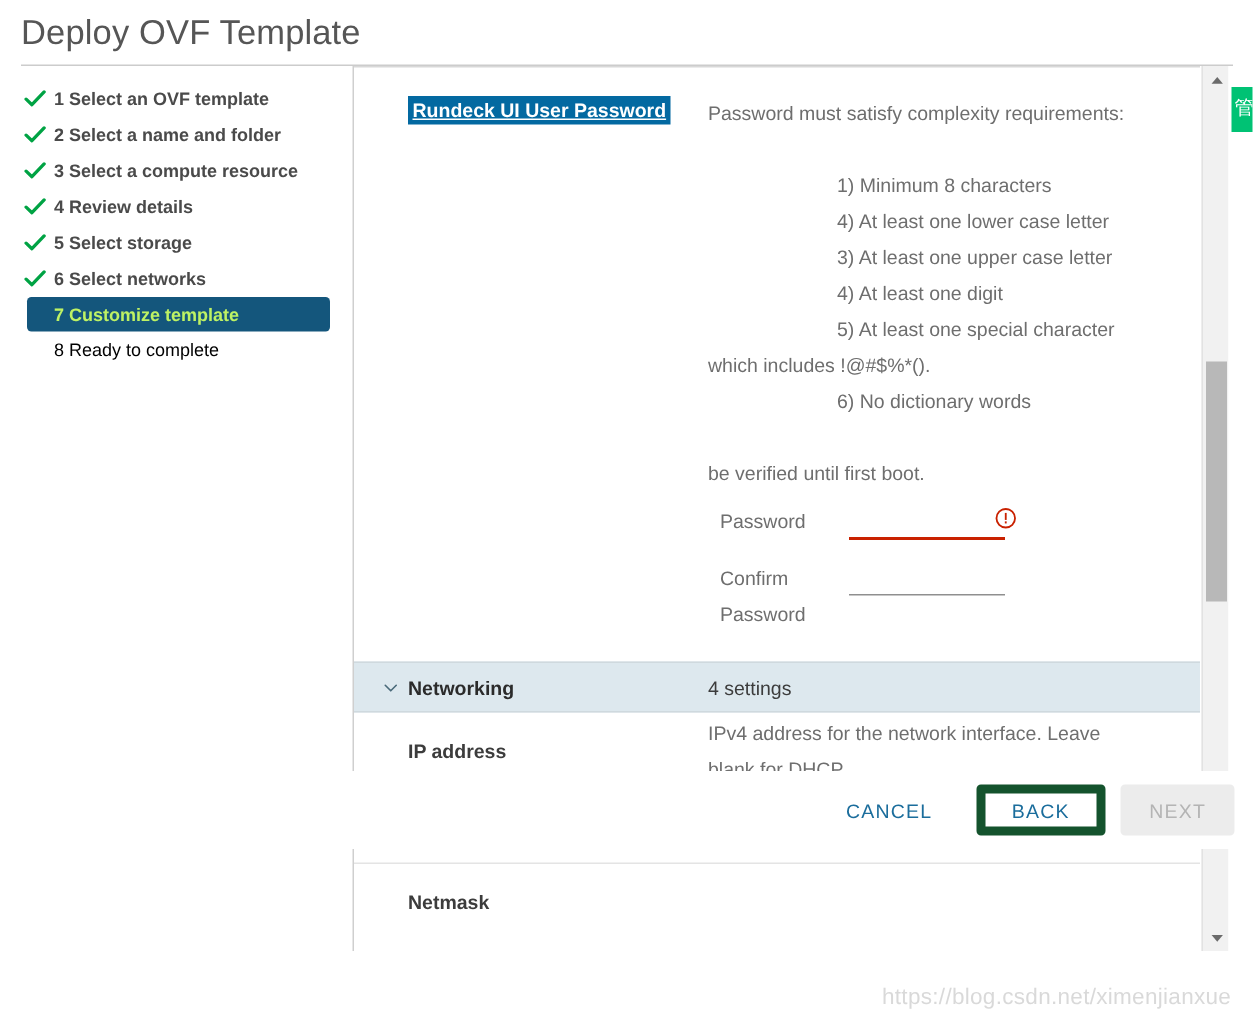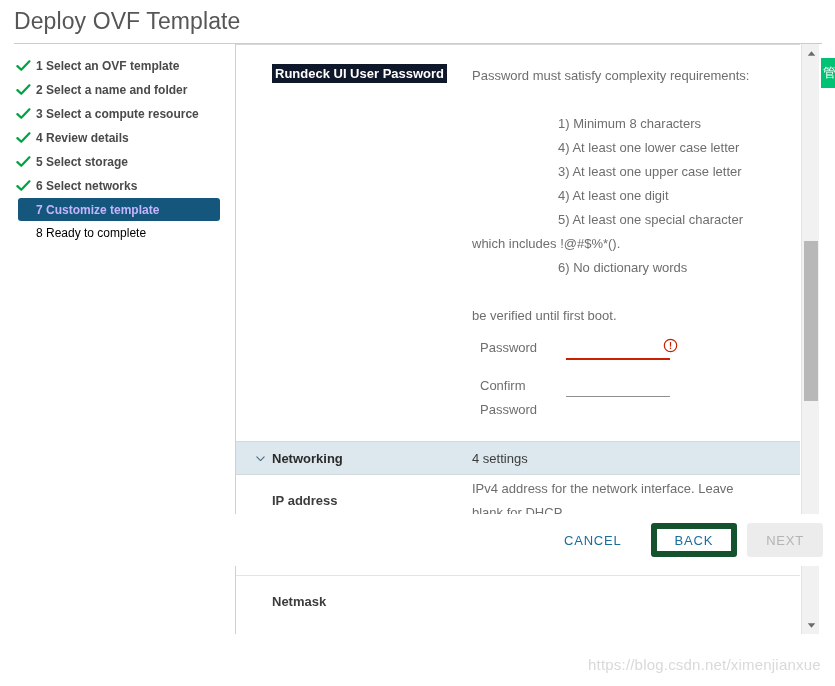--- a/index.html
+++ b/index.html
@@ -73,21 +73,21 @@
     align-items: center;
     justify-content: center;
     margin-right: 4px;
   }
   .nav-check svg { display: block; }
 
   .nav-label { display: inline-block; }
 
   .nav-item.active {
     background: #14567c;
-    color: #c4b5fd;
+    color: #bef264;
     border-radius: 3px;
     height: 23px;
     padding-left: 18px;
     width: 202px;
     margin-left: 18px;
   }
   .nav-item.active .nav-label { padding-left: 0px; }
 
   .nav-item.pending {
     color: #000000;
@@ -132,24 +132,25 @@
 
   .prop-desc {
     flex: 1;
     padding: 14px 20px 10px 0px;
     font-size: 13px;
     color: #6e6e6e;
     line-height: 24px;
   }
 
   .hl {
-    background: #0f172a;
+    background: #0369a1;
     color: #ffffff;
     padding: 2px 3px;
     font-weight: bold;
+    text-decoration: underline;
   }
 
   .req-line { display: block; padding-left: 86px; }
   .req-cont { display: block; padding-left: 0px; }
   .spacer-line { display: block; height: 24px; }
 
   
   .pw-field-row {
     display: flex;
     align-items: flex-start;

